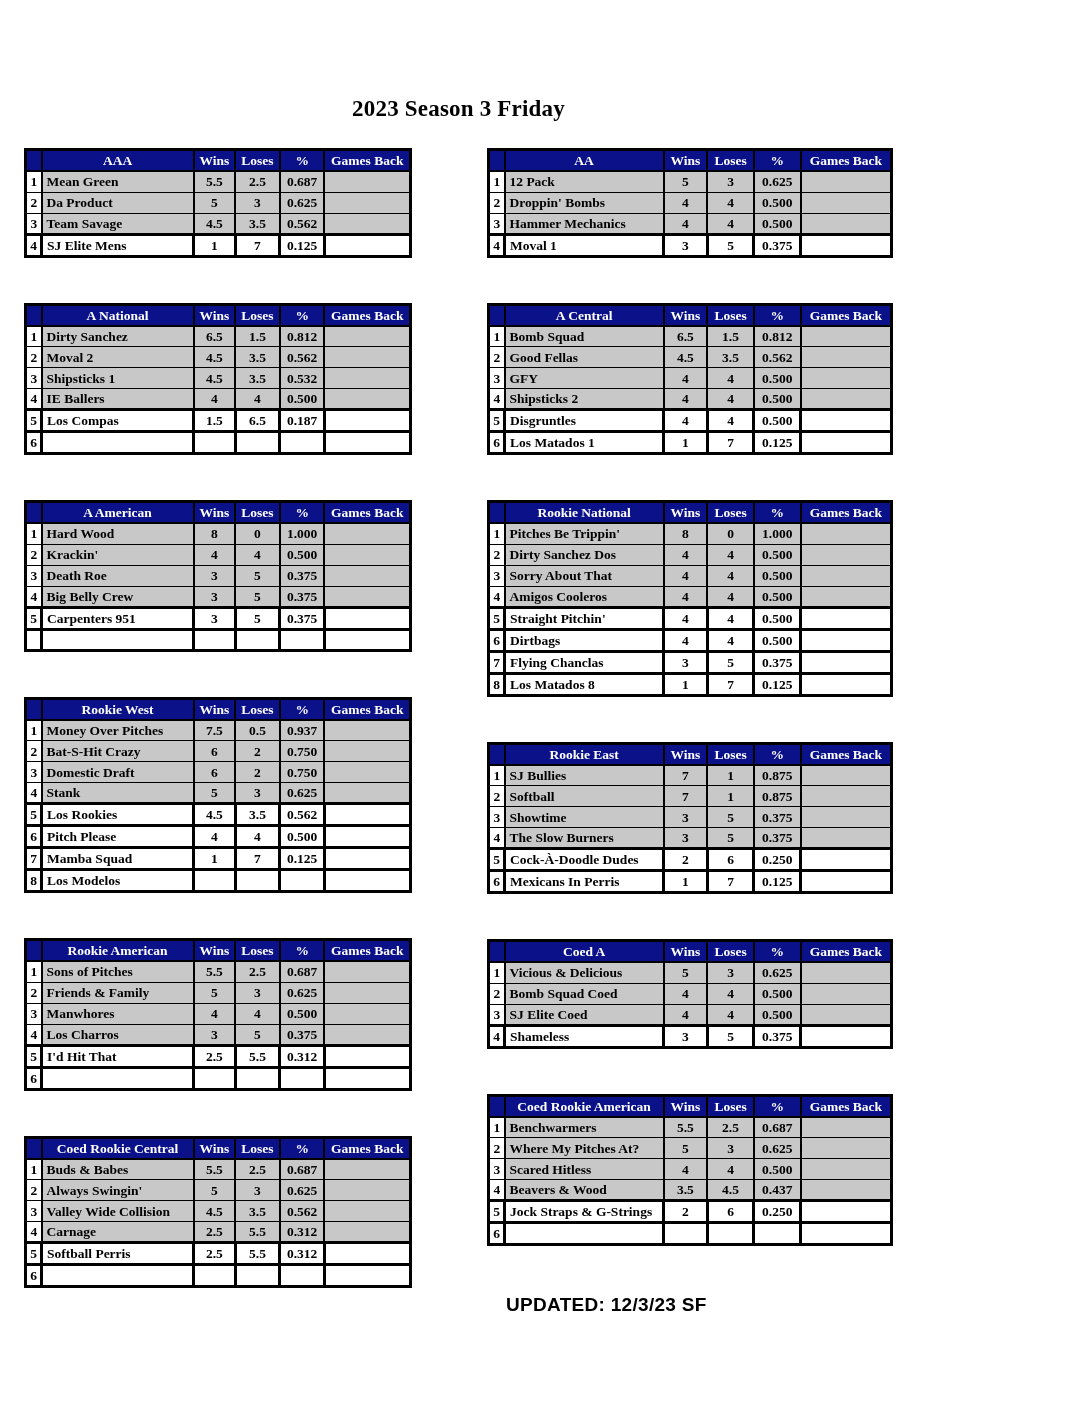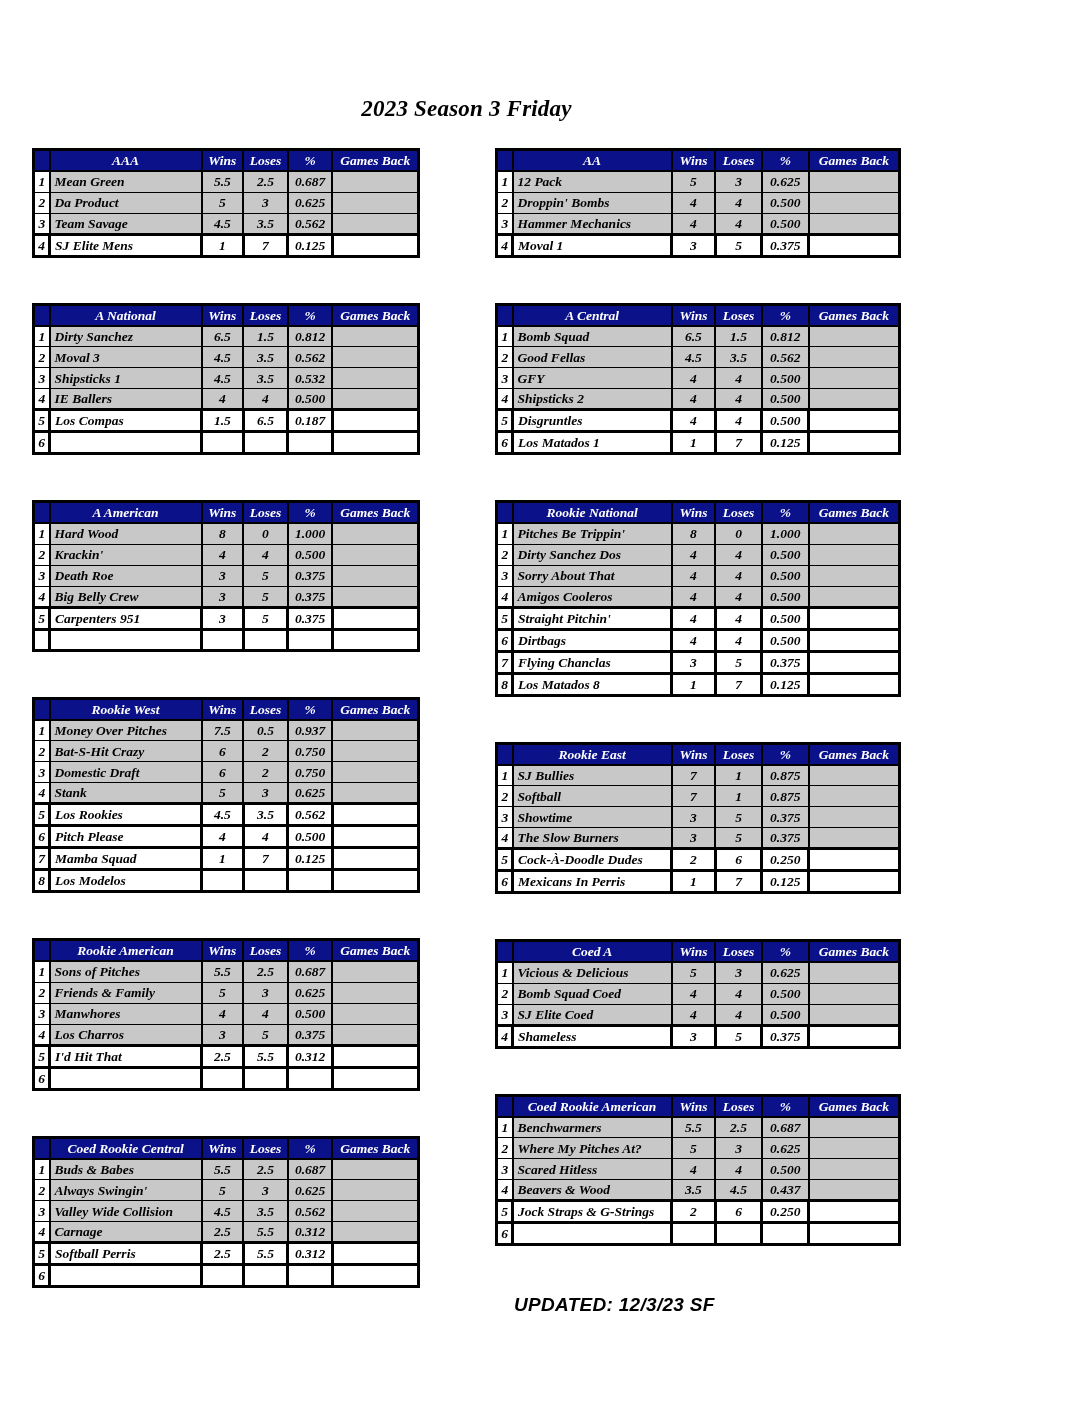--- a/index.html
+++ b/index.html
@@ -10,21 +10,21 @@
     --border:#000000;
     --text:#000000;
   }
   *{box-sizing:border-box;}
   html,body{margin:0;padding:0;}
   body{
     width:1088px;height:1408px;background:#ffffff;
     font-family:"Liberation Serif", serif;
     color:var(--text);
   }
-  .content{margin-left:32px;width:869px;font-style:italic;}
+  .content{margin-left:24px;width:869px;}
   .title{
     margin:96px 0 26px 0;
     text-align:center;
     font-size:23px;
     font-weight:bold;
     letter-spacing:0.2px;
   }
   .grid{display:flex;gap:75px;align-items:flex-start;}
   .col{display:flex;flex-direction:column;gap:48px;}
   .col-left{width:388px;}
@@ -160,21 +160,21 @@
               <tr class="gray">
                 <td class="rank">1</td>
                 <td class="team">Dirty Sanchez</td>
                 <td class="num">6.5</td>
                 <td class="num">1.5</td>
                 <td class="num">0.812</td>
                 <td class="gb"></td>
               </tr>
               <tr class="gray">
                 <td class="rank">2</td>
-                <td class="team">Moval 3</td>
+                <td class="team">Moval 2</td>
                 <td class="num">4.5</td>
                 <td class="num">3.5</td>
                 <td class="num">0.562</td>
                 <td class="gb"></td>
               </tr>
               <tr class="gray">
                 <td class="rank">3</td>
                 <td class="team">Shipsticks 1</td>
                 <td class="num">4.5</td>
                 <td class="num">3.5</td>

